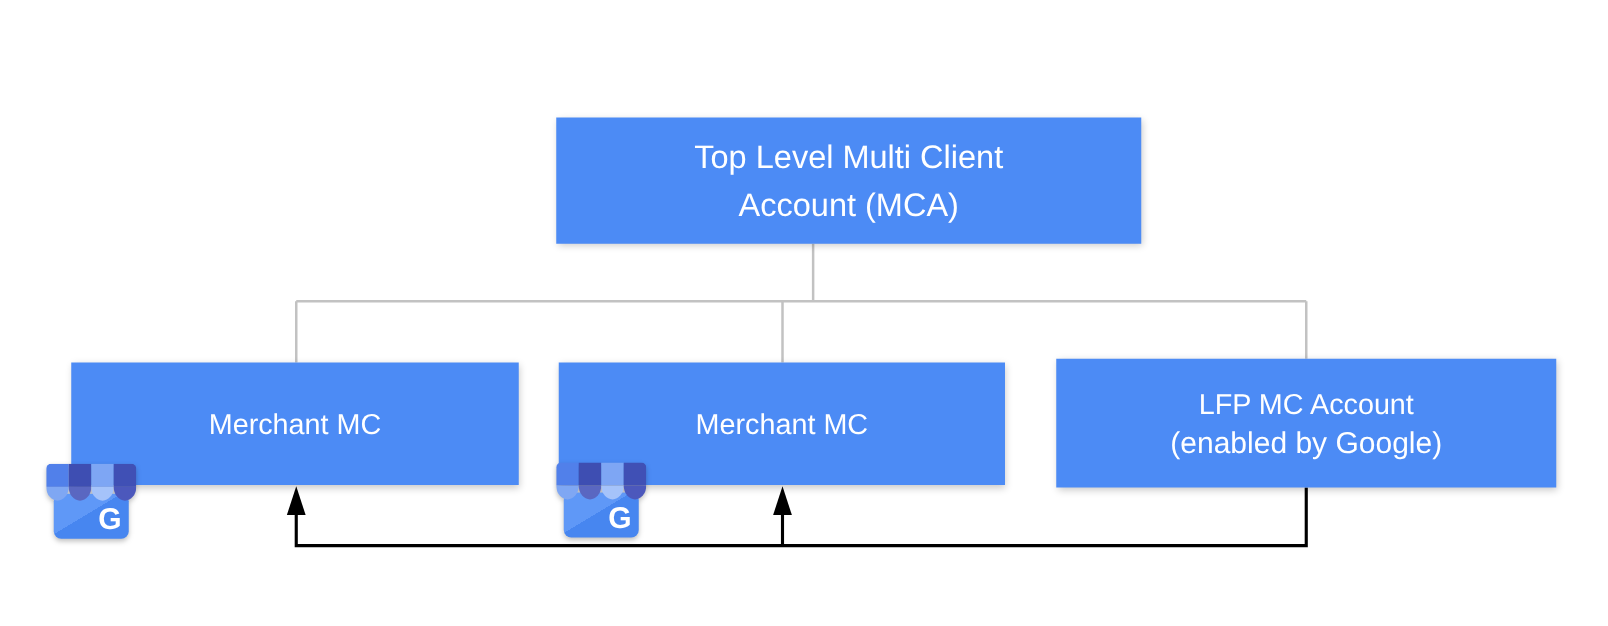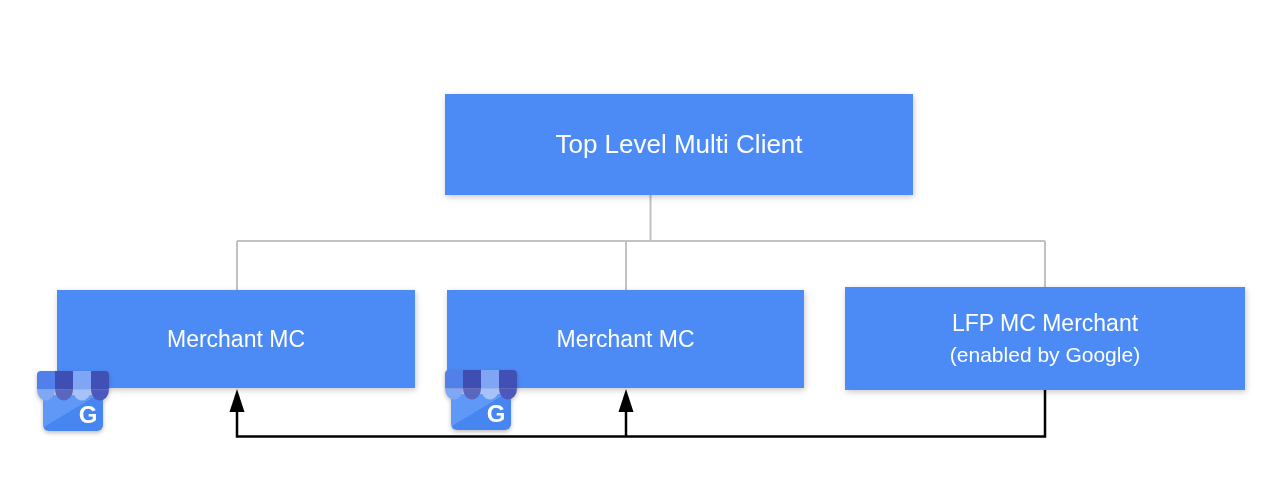--- a/index.html
+++ b/index.html
@@ -35,21 +35,21 @@
     flex-direction: column;
     align-items: center;
     justify-content: center;
     text-align: center;
     box-shadow: 1px 2px 6px rgba(0,0,0,0.22);
   }
   .node-mca  { left: 416px; top: 94px;  width: 468px; height: 101px; font-size: 26px; line-height: 39px; margin-left: 29px; }
   .node-sub1 { left: 57px;  top: 290px; width: 358px; height: 98px;  font-size: 23px; line-height: 31px; }
   .node-sub2 { left: 447px; top: 290px; width: 357px; height: 98px;  font-size: 23px; line-height: 31px; }
   .node-lfp  { left: 845px; top: 287px; width: 400px; height: 103px; font-size: 23px; line-height: 31px; }
-  .node-lfp .line2 { font-size: 21px; }
+  .node-lfp .line2 { font-size: 24px; }
   .gmb-icon {
     position: absolute;
     width: 76px; height: 64px;
     filter: drop-shadow(0 2px 2px rgba(0,0,0,0.25));
   }
   .gmb-icon.icon1 { left: 35px;  top: 369px; }
   .gmb-icon.icon2 { left: 443px; top: 368px; }
   .st1 { fill: var(--icon-stripe-1, #5180EA); }
   .st2 { fill: var(--icon-stripe-2, #3E4EB2); }
   .st3 { fill: var(--icon-stripe-3, #7EA6F4); }
@@ -73,32 +73,33 @@
 
   <svg class="lines" viewBox="0 0 1286 501" xmlns="http://www.w3.org/2000/svg">
     <path class="tree" d="M650.5 195 V241 M237 241 H1045 M237 241 V290 M626 241 V290 M1045 241 V287"></path>
     <path class="flow" d="M1045 390 V436.5 H237 V408 M626 436.5 V408"></path>
     <polygon class="arrowhead" points="237,389 229.5,412 244.5,412"></polygon>
     <polygon class="arrowhead" points="626,389 618.5,412 633.5,412"></polygon>
   </svg>
 
   <div class="node node-mca">
     <span class="line1">Top Level Multi Client</span>
+    <span class="line2">Account (MCA)</span>
   </div>
 
   <div class="node node-sub1">
     <span class="line1">Merchant MC</span>
   </div>
 
   <div class="node node-sub2">
     <span class="line1">Merchant MC</span>
   </div>
 
   <div class="node node-lfp">
-    <span class="line1">LFP MC Merchant</span>
+    <span class="line1">LFP MC Account</span>
     <span class="line2">(enabled by Google)</span>
   </div>
 
   <svg class="gmb-icon icon1" viewBox="0 0 74 64" xmlns="http://www.w3.org/2000/svg">
     <defs>
       <linearGradient id="bodyGrad1" x1="0" y1="0" x2="1" y2="1">
         <stop class="stop-light" offset="0"></stop>
         <stop class="stop-light" offset="0.45"></stop>
         <stop class="stop-dark" offset="0.45"></stop>
         <stop class="stop-dark" offset="1"></stop>

